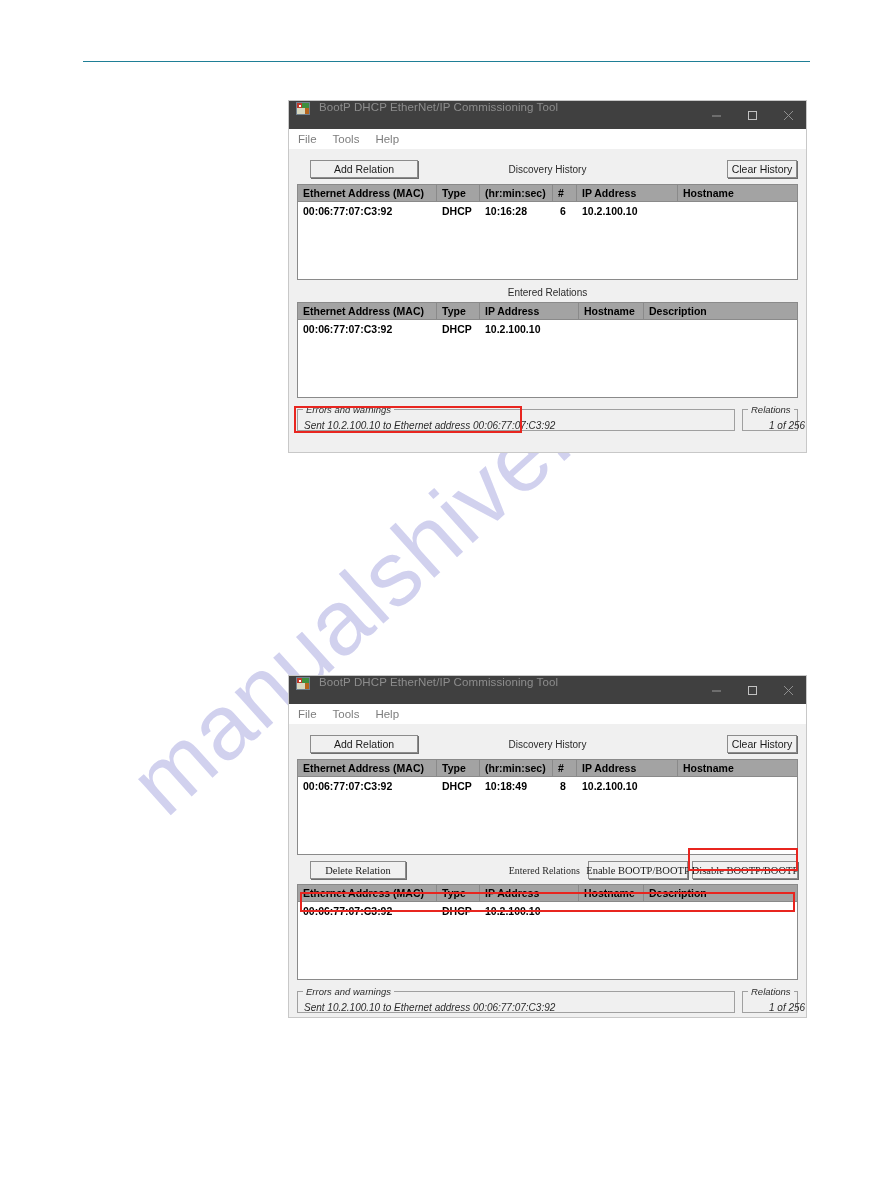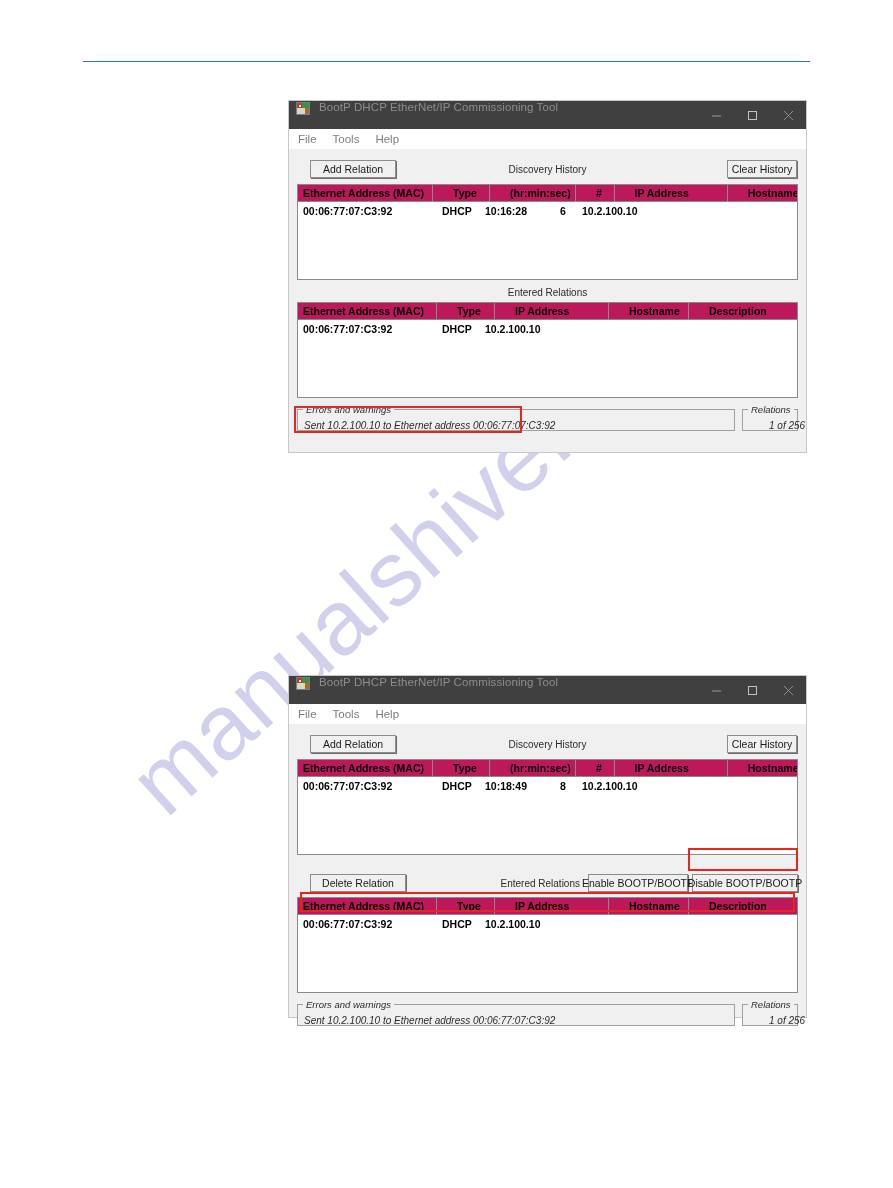--- a/index.html
+++ b/index.html
@@ -133,21 +133,21 @@
     box-shadow: 1px 1px 0 #6e6e6e;
     font-size: 10.5px;
     color: #1a1a1a;
     display: flex;
     align-items: center;
     justify-content: center;
     box-sizing: border-box;
     white-space: nowrap;
     padding: 0 6px;
   }
-  .btn-addrel { width: 86px; margin-left: 13px; }
+  .btn-addrel { width: 108px; margin-left: 13px; }
   .btn-clearhist { width: 70px; position: absolute; right: 1px; }
   .btn-delrel { width: 96px; margin-left: 13px; }
   .btn-enable { width: 100px; }
   .btn-disable { width: 106px; }
 
   .centerlabel {
     position: absolute;
     left: 0; right: 0;
     text-align: center;
     font-size: 10px;
@@ -166,24 +166,23 @@
   .grid {
     border: 1px solid #8a8a8a;
     background: #ffffff;
     box-sizing: border-box;
     overflow: hidden;
     position: relative;
   }
   .grid-head {
     display: flex;
     height: 17px;
-    background: #be185d;
+    background: #a3a3a3;
     border-bottom: 1px solid #8a8a8a;
     box-sizing: border-box;
-    gap: 15px;
   }
   .grid-head .cell {
     font-size: 10.5px;
     font-weight: bold;
     color: #000000;
     display: flex;
     align-items: center;
     padding-left: 5px;
     border-right: 1px solid #8a8a8a;
     box-sizing: border-box;
@@ -425,21 +424,21 @@
       <div class="grid-row">
         <div class="cell" style="width:139px;">00:06:77:07:C3:92</div>
         <div class="cell" style="width:43px;">DHCP</div>
         <div class="cell" style="width:73px;">10:18:49</div>
         <div class="cell num" style="width:24px;">8</div>
         <div class="cell" style="width:101px;">10.2.100.10</div>
         <div class="cell" style="flex:1 1 auto;"></div>
       </div>
     </div>
 
-    <div class="toolrow" style="margin-top:18px;">
+    <div class="toolrow" style="margin-top:5px;font-family:Liberation Serif, serif;">
       <div class="btn btn-delrel">Delete Relation</div>
       <div class="entered-label">Entered Relations</div>
       <div class="btn btn-enable">Enable BOOTP/BOOTP</div>
       <div class="btn btn-disable" style="margin-left:4px;">Disable BOOTP/BOOTP</div>
     </div>
 
     <div class="grid" style="margin-top:4px; height:96px;">
       <div class="grid-head">
         <div class="cell" style="width:139px;">Ethernet Address (MAC)</div>
         <div class="cell" style="width:43px;">Type</div>

